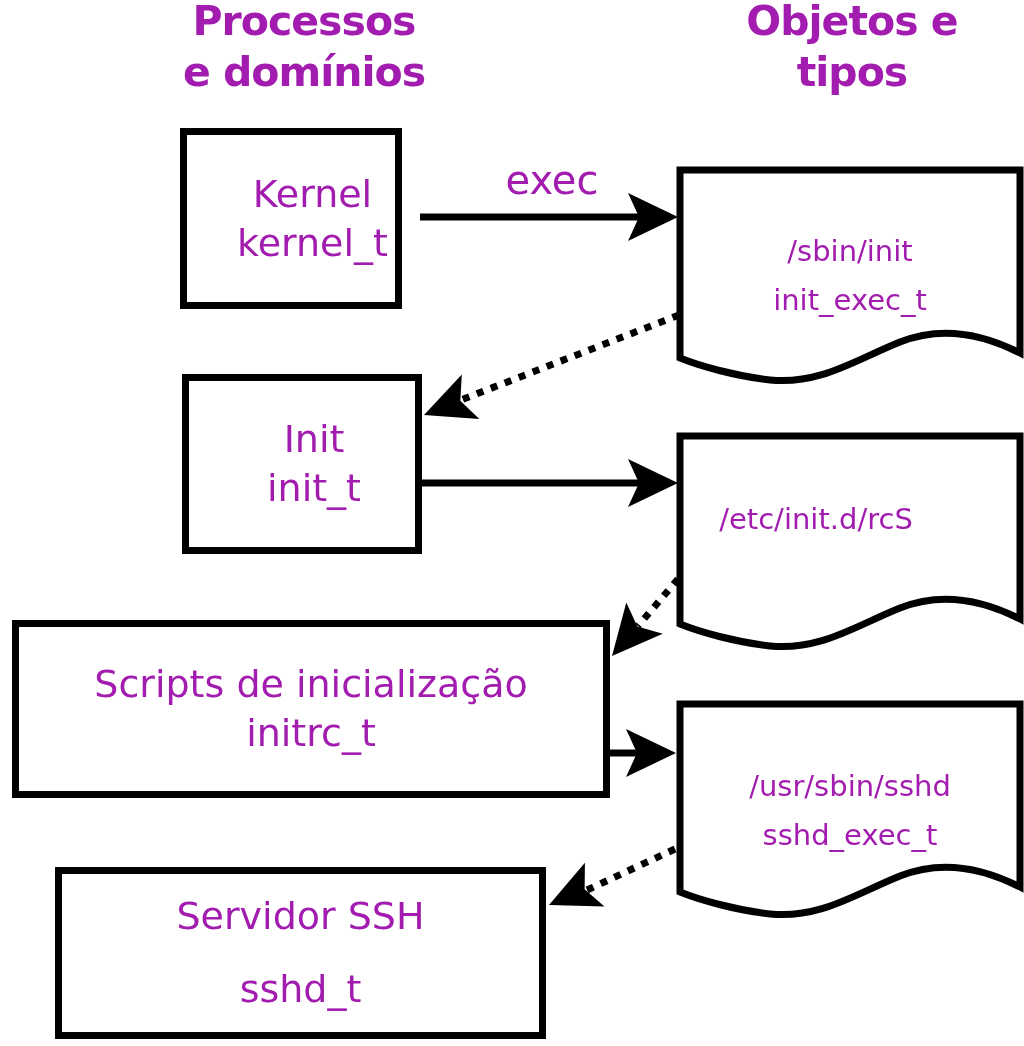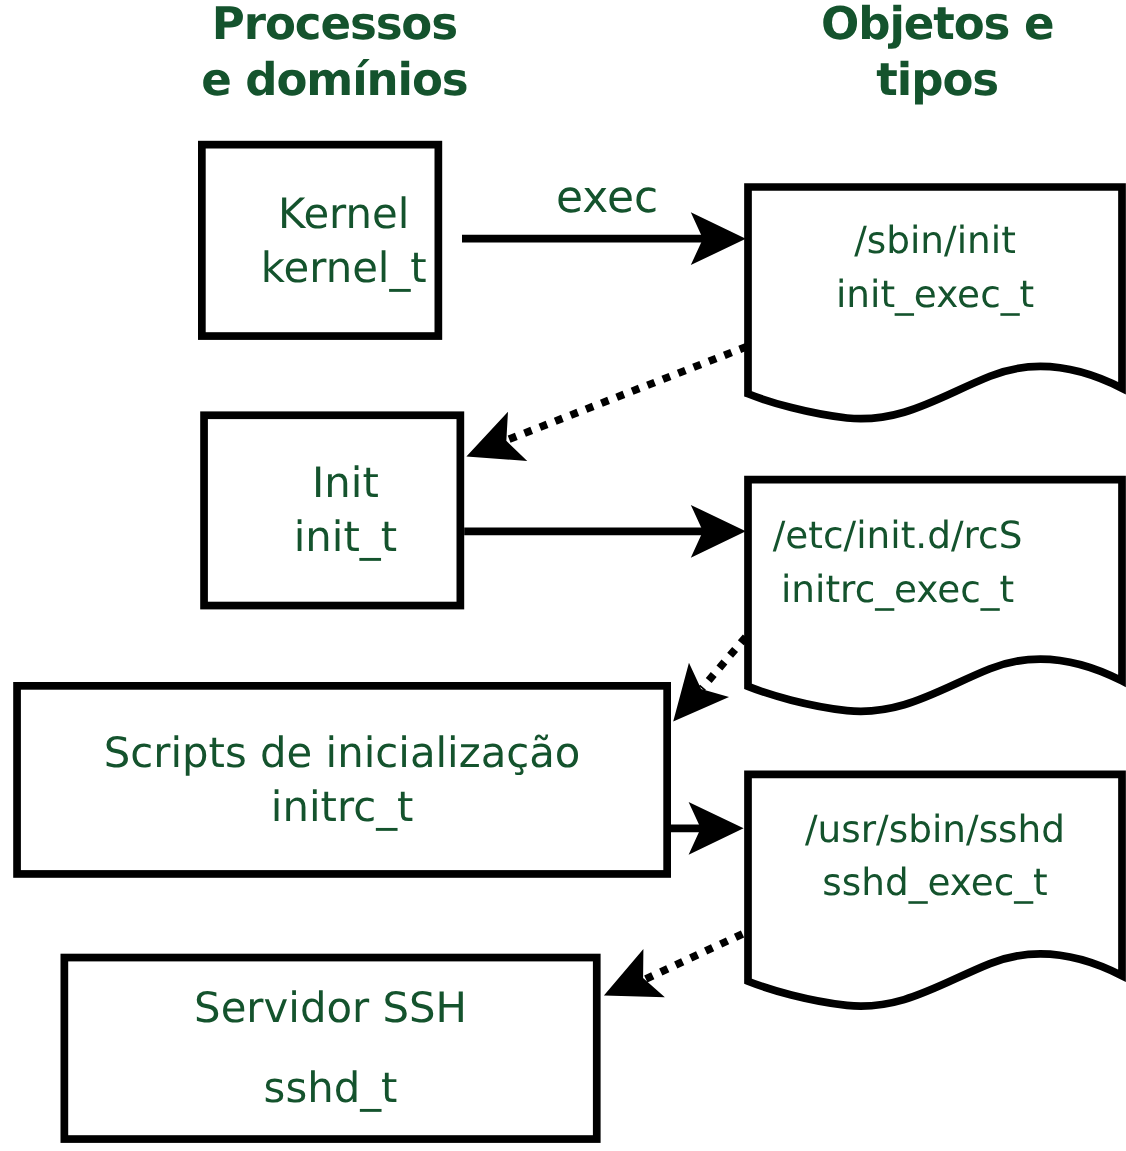--- a/index.html
+++ b/index.html
@@ -6,21 +6,21 @@
     margin: 0;
     padding: 0;
     background: #ffffff;
   }
   .canvas {
     position: relative;
     width: 1024px;
     height: 1046px;
     background: #ffffff;
     font-family: "DejaVu Sans", sans-serif;
-    color: #14532d;
+    color: #a21caf;
     overflow: hidden;
   }
   .layer {
     position: absolute;
     left: 0;
     top: 0;
     width: 1024px;
     height: 1046px;
   }
   .col-header {
@@ -40,22 +40,23 @@
     flex-direction: column;
     align-items: center;
     justify-content: center;
     font-size: 38px;
     line-height: 49px;
     text-align: center;
   }
   .doc-label {
     position: absolute;
     text-align: center;
-    font-size: 34px;
+    font-size: 29px;
     line-height: 49px;
+    margin-top: 32px;
   }
   .edge-label {
     position: absolute;
     text-align: center;
     font-size: 40px;
     line-height: 44px;
   }
   svg .shape {
     fill: #ffffff;
     stroke: #000000;
@@ -129,21 +130,20 @@
     <div>Servidor SSH</div>
     <div>sshd_t</div>
   </div>
 
   <div class="doc-label" style="left:682px; top:195px; width:336px;">
     <div>/sbin/init</div>
     <div>init_exec_t</div>
   </div>
   <div class="doc-label" style="left:647px; top:463px; width:338px;">
     <div>/etc/init.d/rcS</div>
-    <div>initrc_exec_t</div>
   </div>
   <div class="doc-label" style="left:680px; top:730px; width:340px;">
     <div>/usr/sbin/sshd</div>
     <div>sshd_exec_t</div>
   </div>
 
   <div class="edge-label" style="left:457px; top:158px; width:190px;">exec</div>
 
 </div>
 

